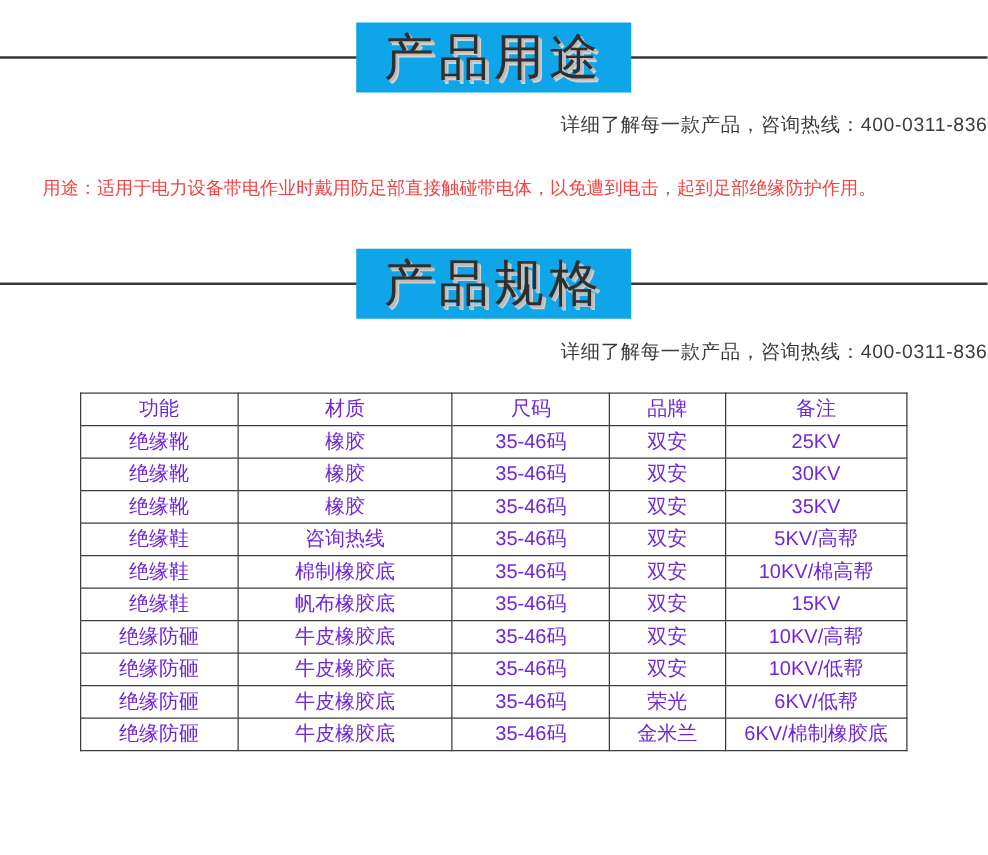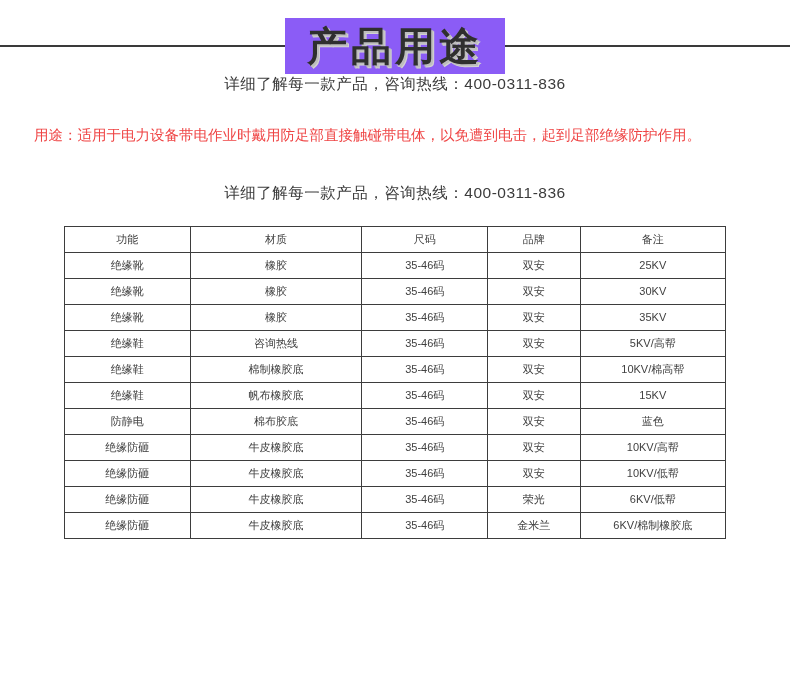--- a/index.html
+++ b/index.html
@@ -37,59 +37,59 @@
     top: 50%;
     left: 0;
     right: 0;
     height: 2px;
     background: #3a3a3a;
     transform: translateY(-1px);
   }
   .heading-text {
     position: relative;
     display: inline-block;
-    background: #8b5cf6;
+    background: #0ea5e9;
     padding: 0 22px;
     font-size: 40px;
-    font-weight: bold;
+    font-weight: normal;
     letter-spacing: 4px;
     color: #2f2f2f;
     line-height: 56px;
     font-family: "DejaVu Sans", "Liberation Sans", sans-serif;
     text-shadow:
       2px 2px 0 #bdbdbd,
       3px 3px 0 #d2d2d2;
   }
   .subtitle {
-    text-align: center;
+    text-align: right;
     font-size: 15.5px;
     color: #3b3b3b;
-    margin-top: 0;
+    margin-top: 16px;
     letter-spacing: 0.5px;
   }
 
   
   .usage {
     margin: 26px 34px 0 34px;
     font-size: 14.5px;
     line-height: 28px;
     color: #ef4444;
     text-align: justify;
   }
 
   
   .table-wrap {
     margin: 22px auto 0 auto;
     width: 662px;
   }
   table.spec {
     width: 100%;
     border-collapse: collapse;
-    font-size: 11px;
-    color: #404040;
+    font-size: 16px;
+    color: #6d28d9;
   }
   table.spec th,
   table.spec td {
     border: 1px solid #3d3d3d;
     text-align: center;
     height: 25px;
     line-height: 25px;
     padding: 0 2px;
     font-weight: normal;
     white-space: nowrap;
@@ -117,20 +117,24 @@
         <div class="heading-rule"></div>
         <span class="heading-text">产品用途</span>
       </div>
       <div class="subtitle">详细了解每一款产品，咨询热线：400-0311-836</div>
     </div>
     <p class="usage">用途：适用于电力设备带电作业时戴用防足部直接触碰带电体，以免遭到电击，起到足部绝缘防护作用。</p>
   </div>
 
   <div class="block-2">
     <div class="section-head">
+      <div class="heading-wrap">
+        <div class="heading-rule"></div>
+        <span class="heading-text">产品规格</span>
+      </div>
       <div class="subtitle">详细了解每一款产品，咨询热线：400-0311-836</div>
     </div>
 
     <div class="table-wrap">
       <table class="spec">
         <thead>
           <tr>
             <th class="col-0">功能</th>
             <th class="col-1">材质</th>
             <th class="col-2">尺码</th>
@@ -175,27 +179,20 @@
             <td>10KV/棉高帮</td>
           </tr>
           <tr>
             <td>绝缘鞋</td>
             <td>帆布橡胶底</td>
             <td>35-46码</td>
             <td>双安</td>
             <td>15KV</td>
           </tr>
           <tr>
-            <td>防静电</td>
-            <td>棉布胶底</td>
-            <td>35-46码</td>
-            <td>双安</td>
-            <td>蓝色</td>
-          </tr>
-          <tr>
             <td>绝缘防砸</td>
             <td>牛皮橡胶底</td>
             <td>35-46码</td>
             <td>双安</td>
             <td>10KV/高帮</td>
           </tr>
           <tr>
             <td>绝缘防砸</td>
             <td>牛皮橡胶底</td>
             <td>35-46码</td>

